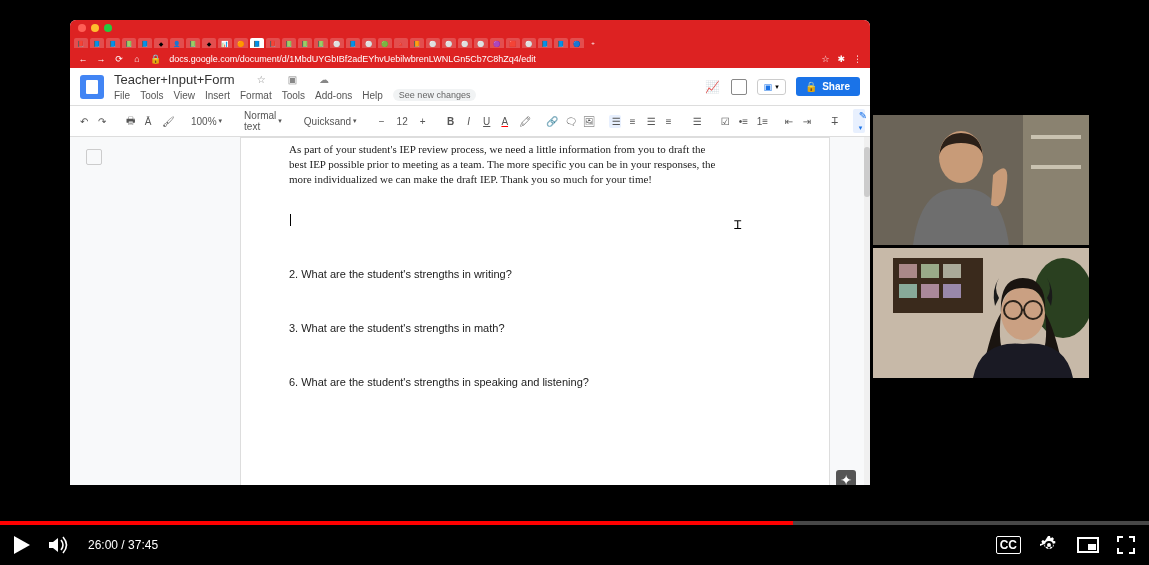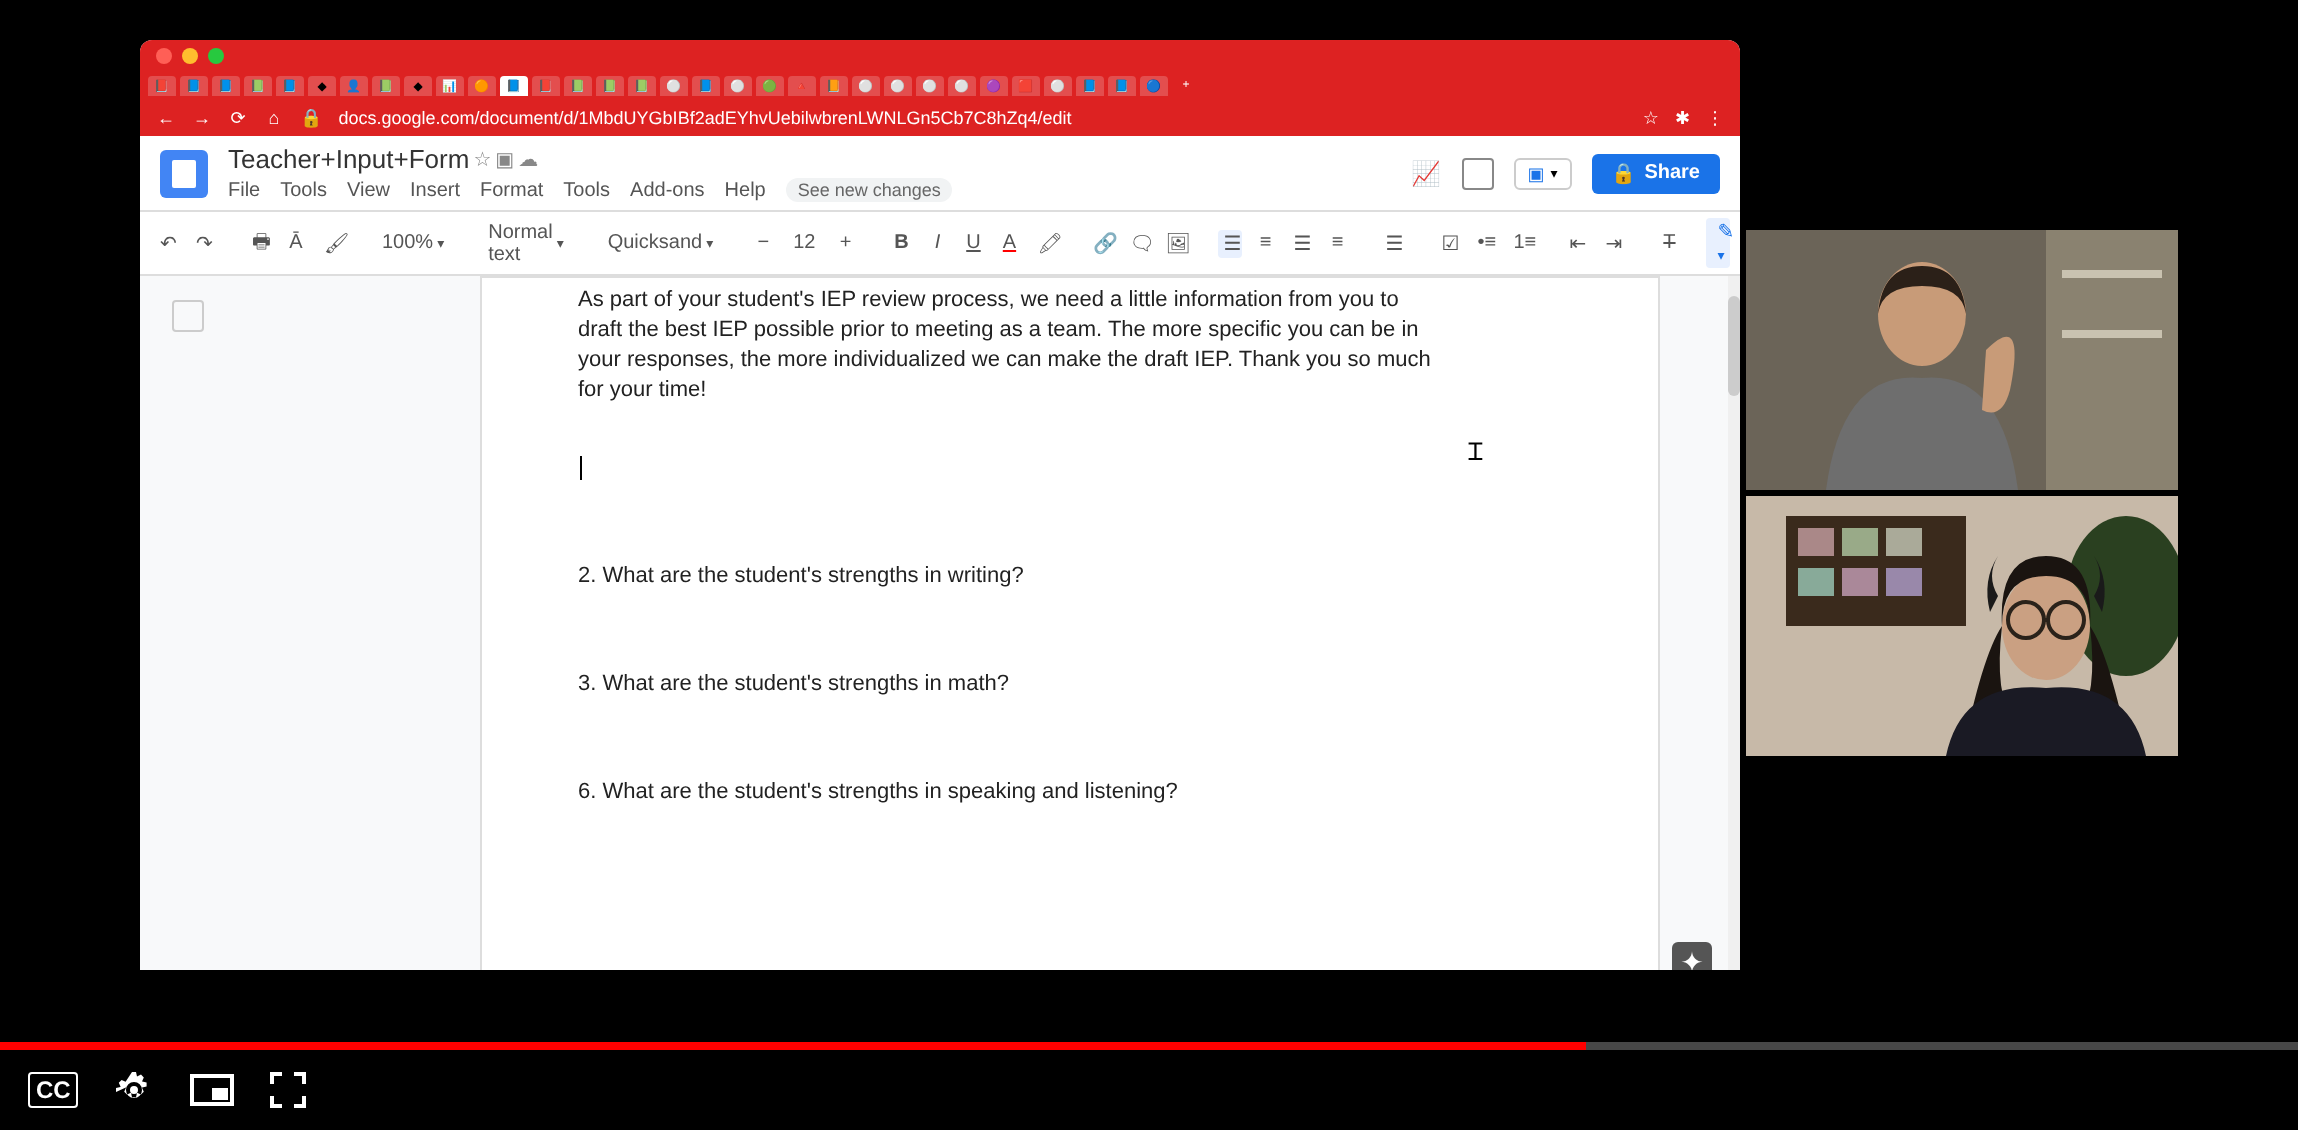--- a/index.html
+++ b/index.html
@@ -20,21 +20,21 @@
   .tab-strip .tab.active { background: #fff; }
   
   .addr-bar { height: 18px; background: #d22; display: flex; align-items: center; padding: 0 8px; gap: 8px; color: #fff; font-size: 9px; }
   .addr-bar .nav-arrow { width: 10px; display: inline-block; text-align: center; }
   .addr-bar .url { flex: 1; overflow: hidden; white-space: nowrap; }
   
   .docs-header { background: #fff; padding: 4px 10px; display: flex; align-items: center; gap: 10px; }
   .docs-logo { width: 24px; height: 24px; background: #4285f4; border-radius: 3px; display: flex; align-items: center; justify-content: center; }
   .docs-logo::before { content: ""; width: 12px; height: 14px; background: #fff; border-radius: 1px; }
   .docs-title-block { flex: 1; }
-  .doc-title-row { display: flex; align-items: center; gap: 2px; font-size: 12px; color: #333; }
+  .doc-title-row { display: flex; align-items: center; gap: 22px; font-size: 12px; color: #333; }
   .doc-title { font-size: 13px; }
   .doc-title-icon { font-size: 10px; color: #888; }
   .menu-row { display: flex; gap: 10px; font-size: 10px; color: #555; margin-top: 2px; align-items: center; }
   .menu-item { cursor: pointer; }
   .changes-pill { background: #f1f3f4; padding: 1px 6px; border-radius: 8px; font-size: 9px; color: #666; }
   .header-right { display: flex; align-items: center; gap: 10px; }
   .share-btn { background: #1a73e8; color: #fff; padding: 4px 10px; border-radius: 3px; font-size: 10px; font-weight: bold; display: flex; align-items: center; gap: 4px; }
   .meet-box { border: 1px solid #ccc; padding: 2px 6px; border-radius: 3px; display: flex; align-items: center; gap: 3px; font-size: 9px; }
   .comment-icon { width: 16px; height: 16px; border: 1px solid #888; border-radius: 2px; }
   .chart-icon { color: #666; font-size: 12px; }
@@ -43,21 +43,21 @@
   .tb-sep { width: 1px; height: 14px; background: #ddd; margin: 0 2px; }
   .tb-btn { padding: 2px; min-width: 12px; text-align: center; cursor: pointer; }
   .tb-select { display: flex; align-items: center; gap: 2px; padding: 1px 3px; }
   .tb-caret { font-size: 7px; }
   .align-box { background: #e8f0fe; padding: 1px 3px; border-radius: 2px; }
   .pen-box { background: #e8f0fe; color: #1a73e8; padding: 1px 6px; border-radius: 2px; }
   
   .doc-body { position: relative; height: calc(100% - 102px); overflow: hidden; background: #f8f9fa; }
   .outline-box { position: absolute; left: 16px; top: 12px; width: 16px; height: 16px; border: 1px solid #ccc; border-radius: 2px; }
   .page { position: absolute; left: 170px; top: 0; width: 590px; height: 100%; background: #fff; border: 1px solid #ddd; padding: 4px 110px 4px 48px; font-family: 'Trebuchet MS', 'Segoe UI', sans-serif; font-size: 11px; color: #222; }
-  .intro { line-height: 1.35; }
+  .intro { line-height: 1.35; font-family: Liberation Serif, serif; }
   .question { margin-top: 26px; font-size: 11px; }
   .caret { display: inline-block; width: 0; border-left: 1px solid #000; height: 12px; vertical-align: middle; margin-left: 1px; }
   .text-cursor { position: absolute; left: 493px; top: 80px; font-size: 12px; color: #000; font-family: serif; }
   
   .scroll-y { position: absolute; right: 0; top: 0; width: 6px; height: 100%; background: #f0f0f0; }
   .scroll-thumb { position: absolute; right: 0; top: 10px; width: 6px; height: 50px; background: #ccc; border-radius: 3px; }
   
   .fab { position: absolute; right: 14px; bottom: 10px; width: 20px; height: 20px; background: #555; color: #fff; border-radius: 3px; display: flex; align-items: center; justify-content: center; font-size: 14px; }
   
   .webcam { position: absolute; right: 60px; width: 216px; height: 130px; background: #444; }
@@ -282,20 +282,35 @@
       <path d="M100 130 Q108 92 150 96 Q192 92 200 130 Z" fill="#1a1a24"></path>
     </svg>
   </div>
 </div>
 
 <div class="progress-bar">
   <div class="progress-fill"></div>
 </div>
 
 <div class="controls">
+  <div class="controls-left">
+    <div class="ctrl-btn">
+        <div class="play-triangle"></div>
+      </div>
+    <div class="ctrl-btn vol-icon">
+      <svg width="22" height="20" viewBox="0 0 22 20">
+        <path d="M1 7 L5 7 L10 3 L10 17 L5 13 L1 13 Z" fill="#fff"></path>
+        <path d="M13 5 Q17 10 13 15" stroke="#fff" stroke-width="1.6" fill="none"></path>
+        <path d="M15 2 Q22 10 15 18" stroke="#fff" stroke-width="1.6" fill="none"></path>
+      </svg>
+    </div>
+    <div class="time">
+      <span>26:00</span> / <span>37:45</span>
+    </div>
+  </div>
   <div class="controls-right">
     <div class="ctrl-btn cc-box">CC</div>
     <div class="ctrl-btn gear-icon">
       <svg width="20" height="20" viewBox="0 0 20 20">
         <path d="M10 6a4 4 0 1 0 0 8a4 4 0 0 0 0-8zm0 2a2 2 0 1 1 0 4a2 2 0 0 1 0-4z M9 1h2l.5 2.2 2-.9 1.4 1.4-.9 2 .1.1 2.2.5v2l-2.2.5-.1.1.9 2-1.4 1.4-2-.9-.5 2.2h-2l-.5-2.2-2 .9-1.4-1.4.9-2-.1-.1L1 11V9l2.2-.5.1-.1-.9-2 1.4-1.4 2 .9z" fill="#fff"></path>
       </svg>
     </div>
     <div class="ctrl-btn theater-icon">
       <svg width="22" height="16" viewBox="0 0 22 16">
         <rect x="1" y="1" width="20" height="14" fill="none" stroke="#fff" stroke-width="2"></rect>

